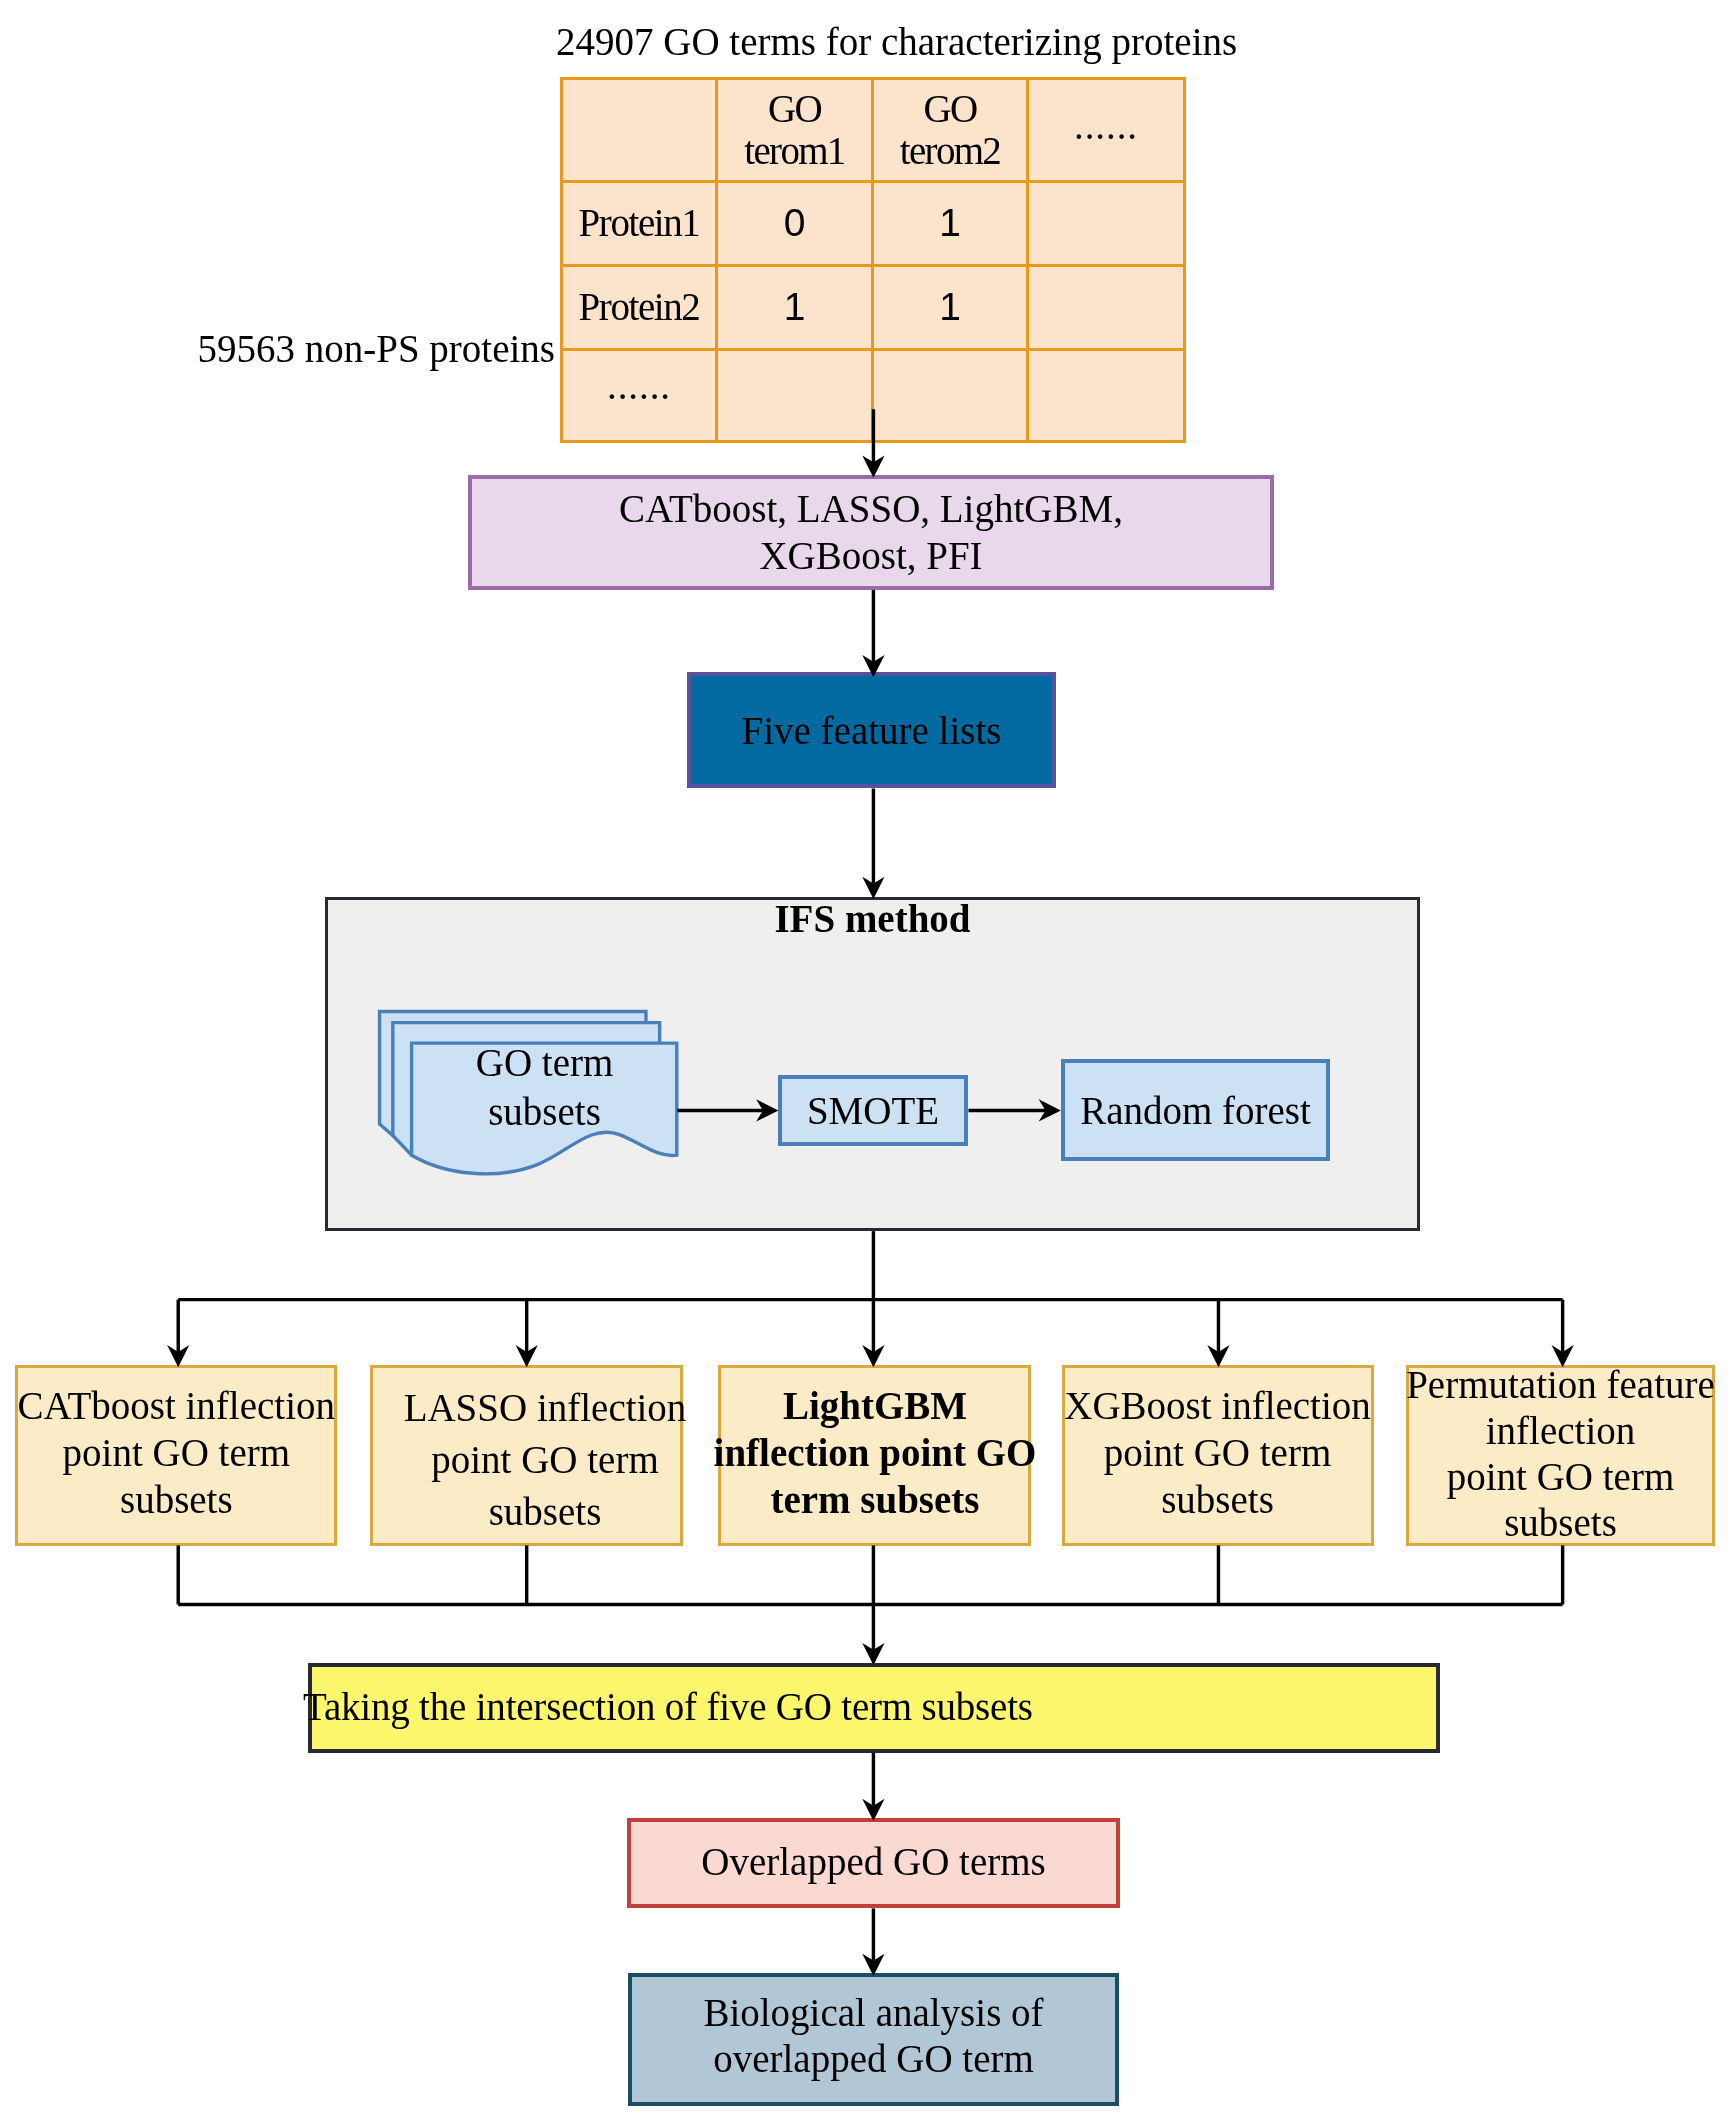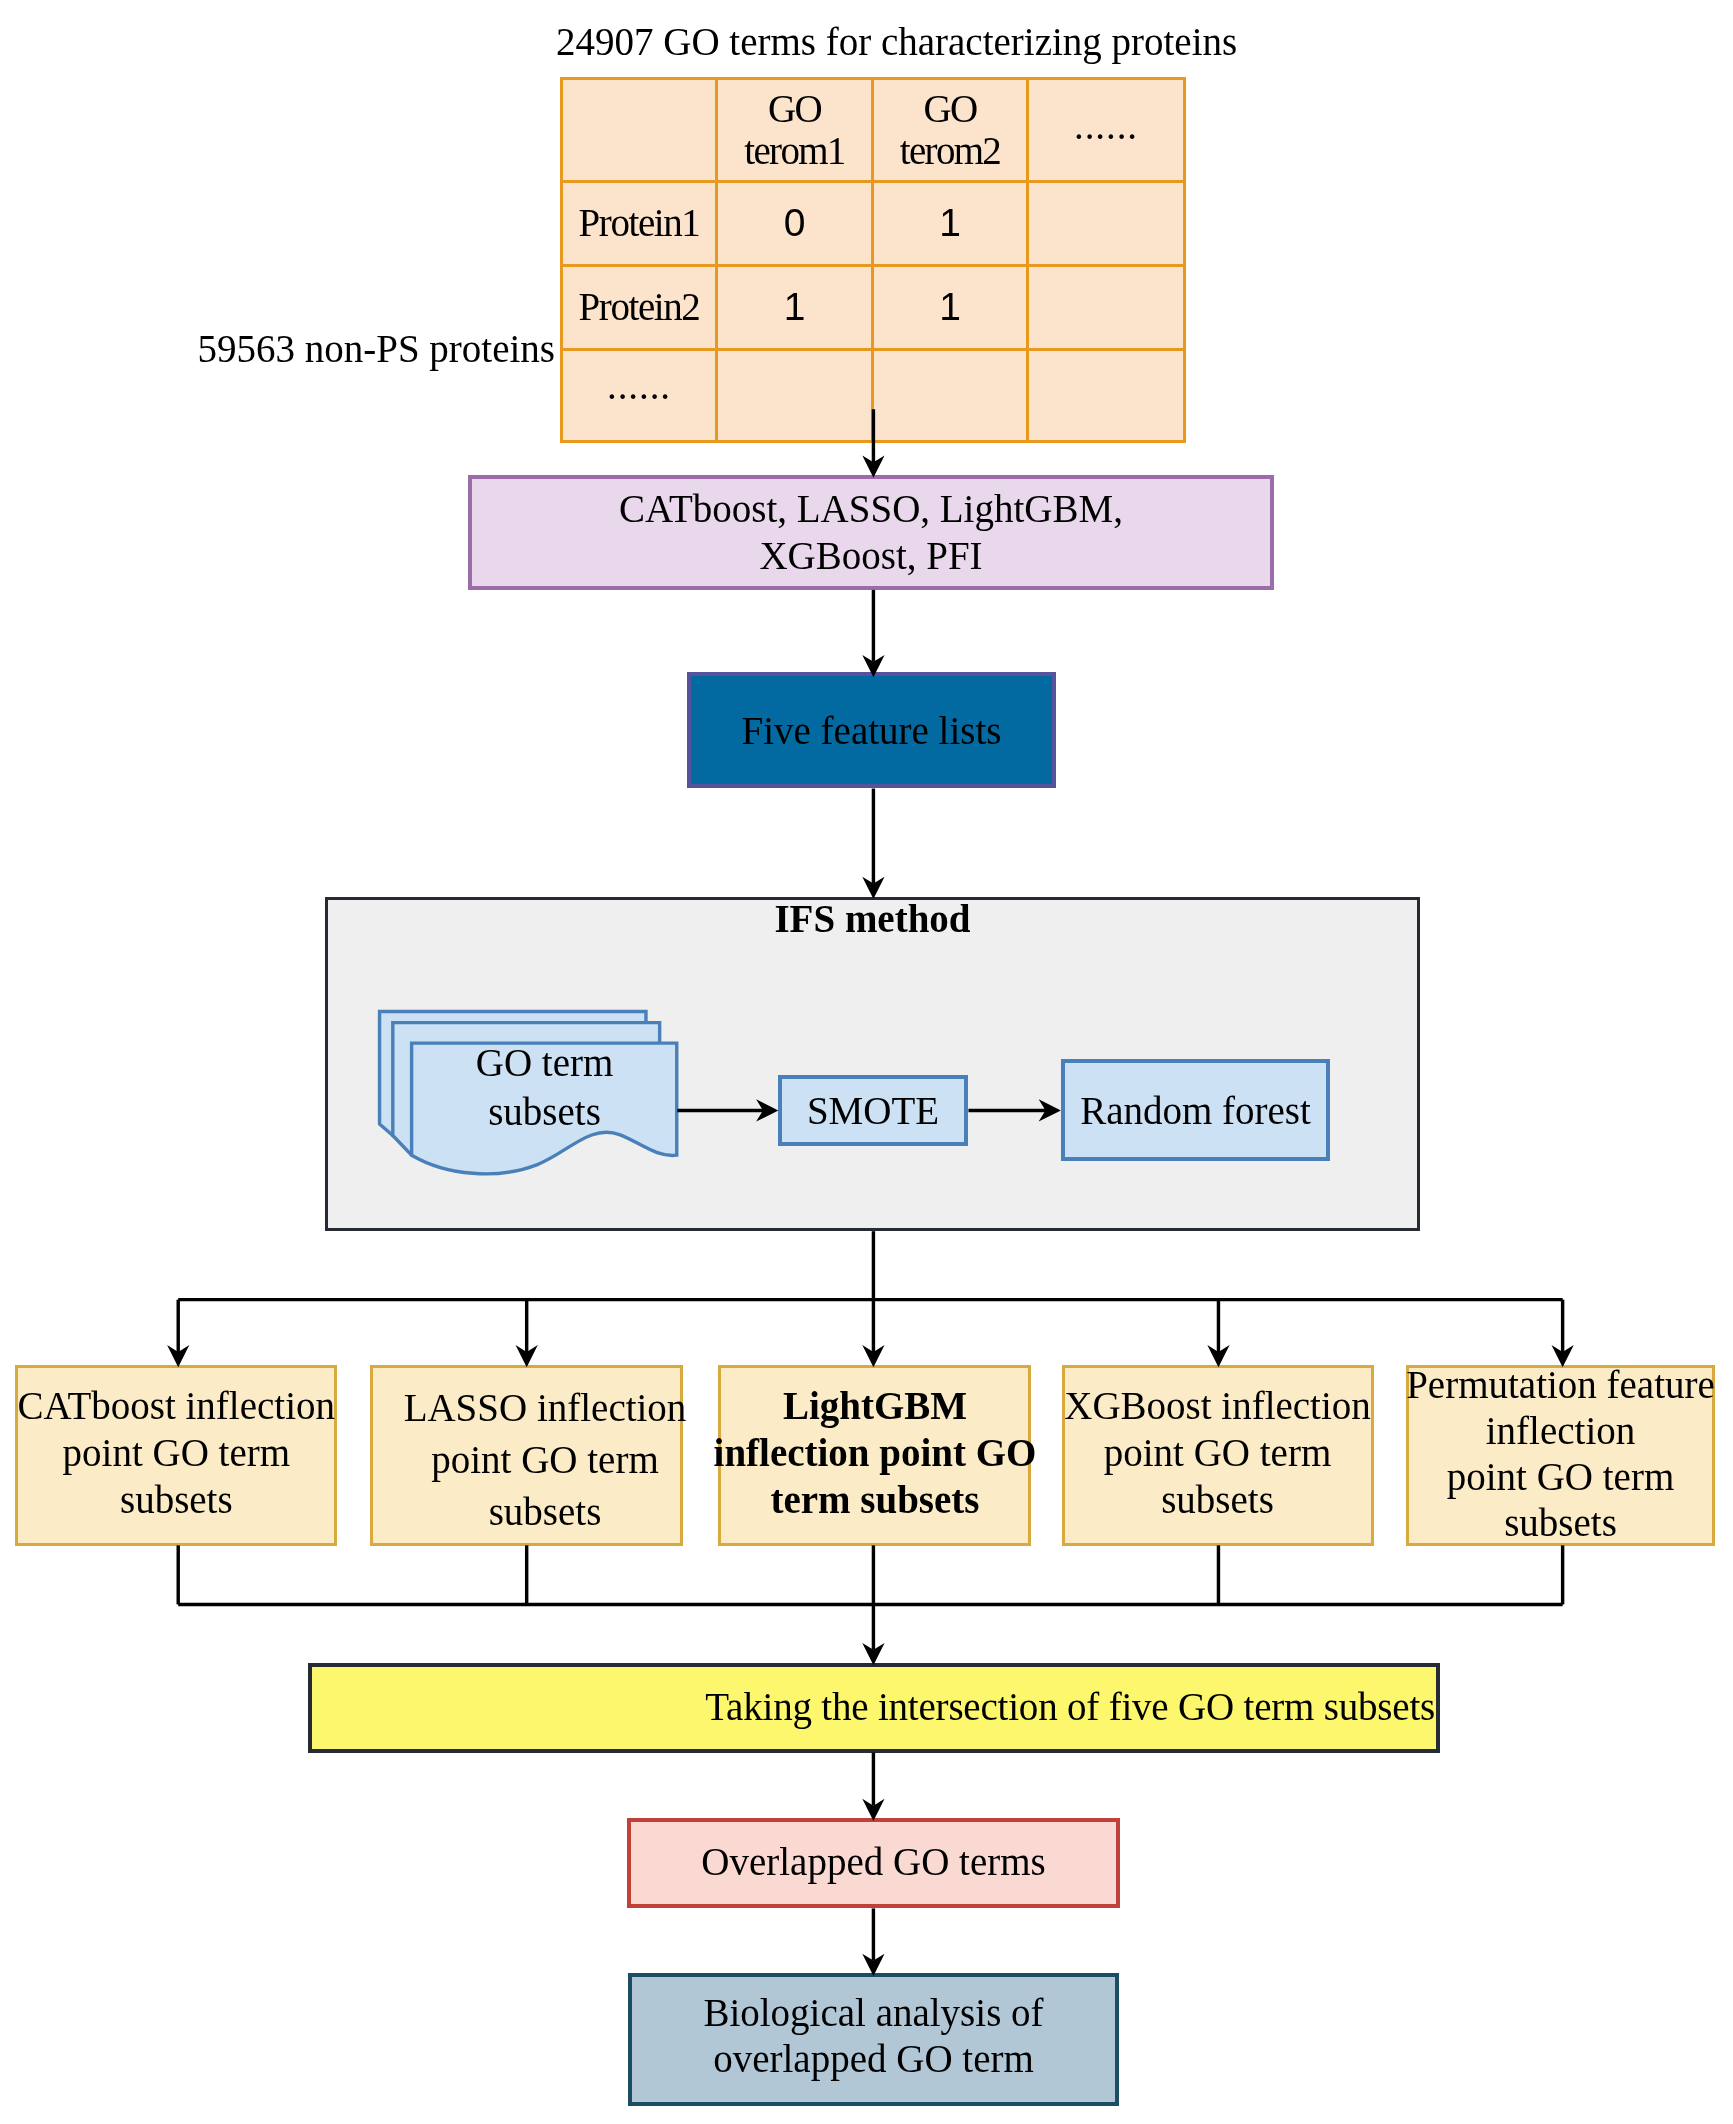--- a/index.html
+++ b/index.html
@@ -109,21 +109,21 @@
 point GO term
 subsets</div>
 
   <div style="position:absolute;left:1406px;top:1365px;width:309px;height:181px;box-sizing:border-box;background:#FBEBC6;border:3.4px solid #D7A93E;"></div>
   <div class="t" style="left:1389px;top:1362px;width:343px;text-align:center;font-size:39px;line-height:46px;white-space:pre-line;">Permutation feature
 inflection
 point GO term
 subsets</div>
 
   <div style="position:absolute;left:308px;top:1663px;width:1132px;height:90px;box-sizing:border-box;background:#FCF76C;border:4.3px solid #262B33;"></div>
-  <div class="t" style="left:303px;top:1687px;width:1132px;text-align:right;font-size:39px;line-height:39px;letter-spacing:-0.2px;">Taking the intersection of five GO term subsets</div>
+  <div class="t" style="left:303px;top:1687px;width:1132px;text-align:left;font-size:39px;line-height:39px;letter-spacing:-0.2px;">Taking the intersection of five GO term subsets</div>
 
   <div style="position:absolute;left:627px;top:1818px;width:493px;height:90px;box-sizing:border-box;background:#FBD9D3;border:4.3px solid #C0413A;"></div>
   <div class="t" style="left:627px;top:1842px;width:493px;text-align:center;font-size:39px;line-height:39px;">Overlapped GO terms</div>
 
   <div style="position:absolute;left:628px;top:1973px;width:491px;height:133px;box-sizing:border-box;background:#B2C7D6;border:4.3px solid #1B4E63;"></div>
   <div class="t" style="left:628px;top:1990px;width:491px;text-align:center;font-size:39px;line-height:46px;white-space:pre-line;">Biological analysis of
 overlapped GO term</div>
 
   <svg id="arrows" viewBox="0 0 2025 2482">
     <g stroke="#000" stroke-width="4" fill="none" stroke-linecap="butt" stroke-linejoin="miter">

